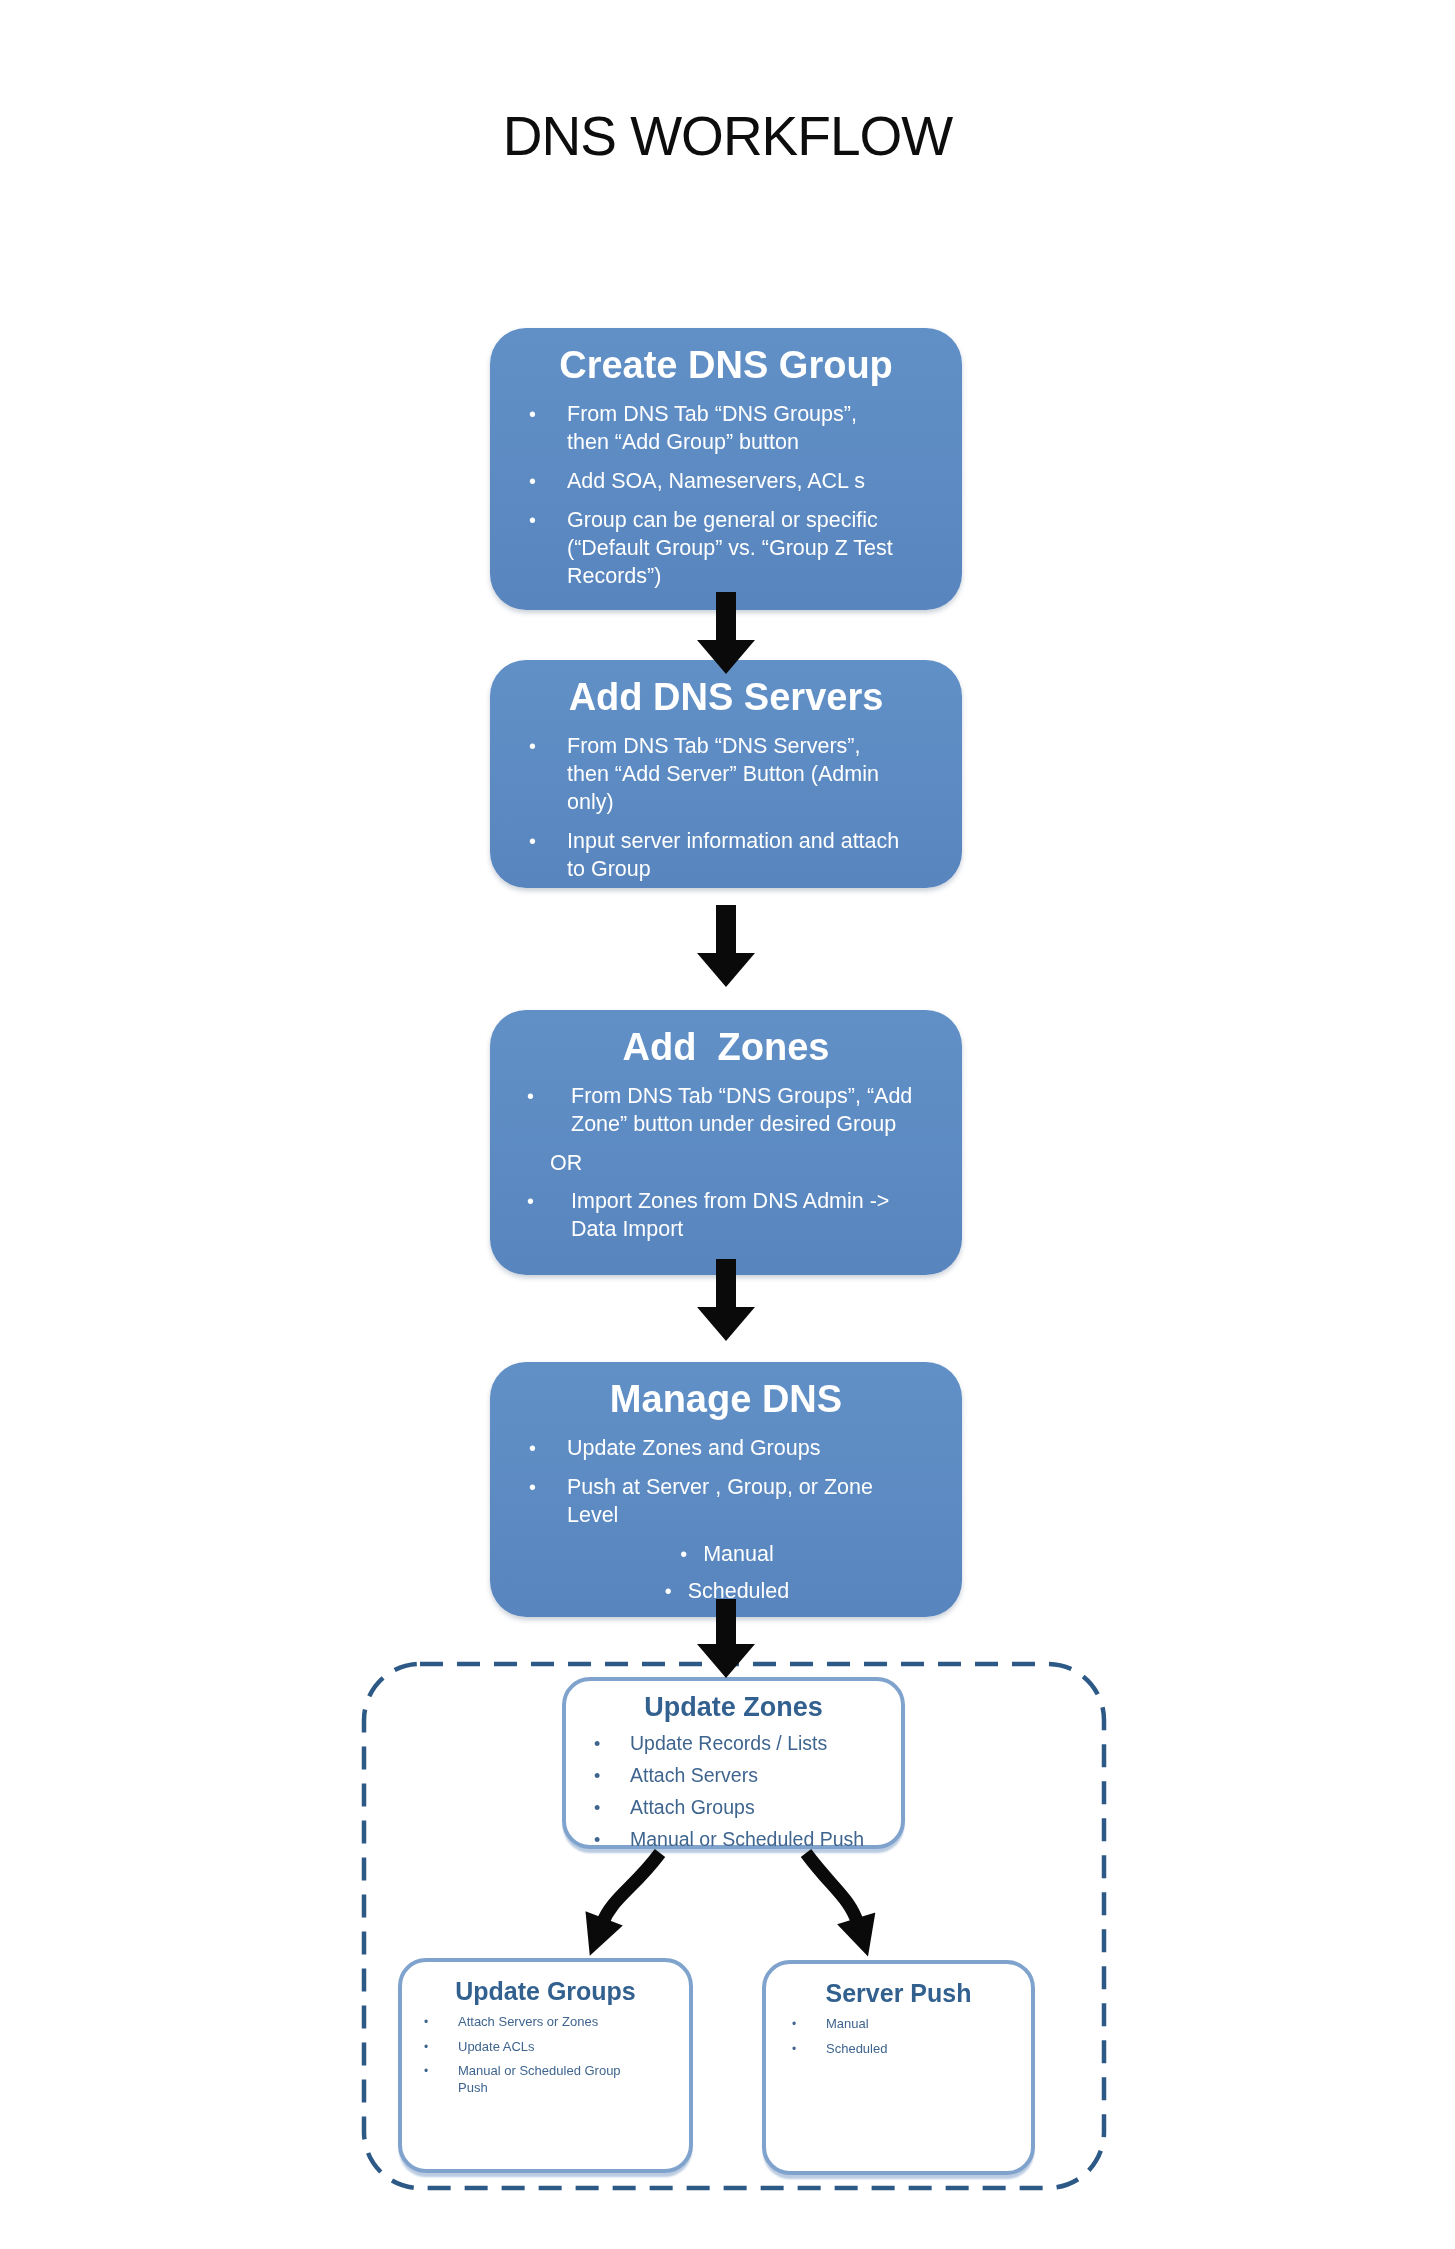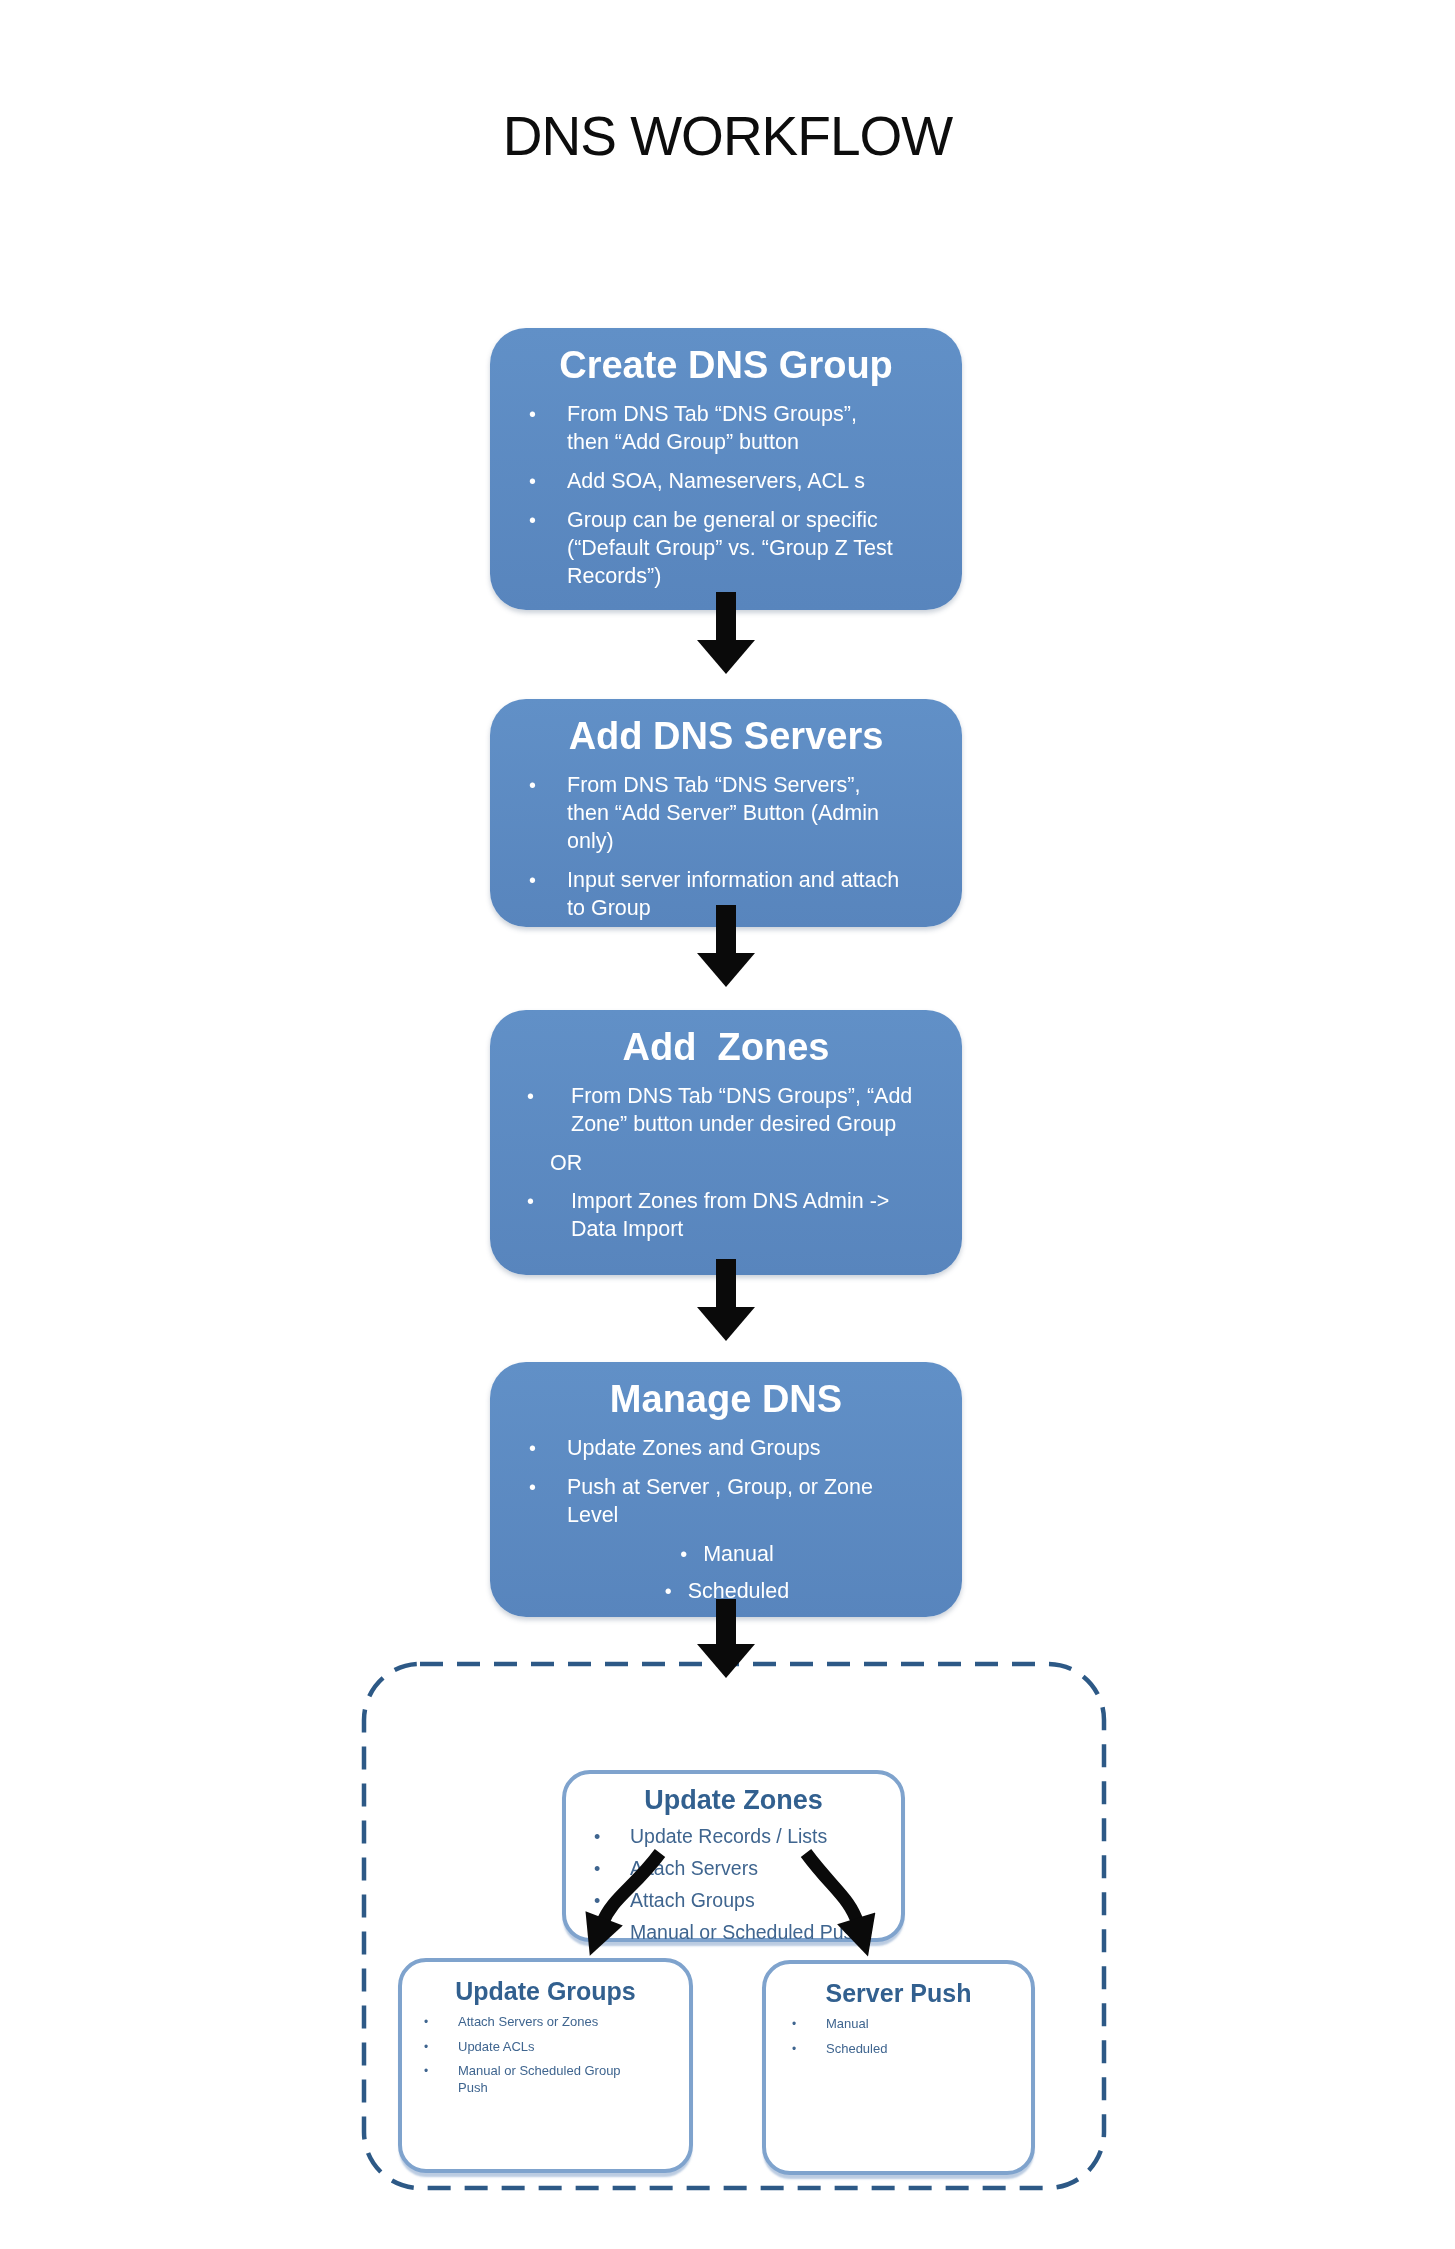--- a/index.html
+++ b/index.html
@@ -22,21 +22,21 @@
   .bluebox h2{
     margin:0;padding:16px 8px 6px;text-align:center;
     font-size:38px;font-weight:700;white-space:pre-wrap;
   }
   .bb{margin-top:8px;padding:0 60px 0 36px;}
   .row{display:flex;margin-bottom:11px;line-height:1.3;font-size:21.5px;}
   .dot{flex:0 0 38px;padding-left:3px;}
   .dot::before{content:"\2022";font-size:0.92em;}
   .txt{flex:1;}
   .b1{top:308px;height:282px;}
-  .b2{top:679px;height:228px;}
+  .b2{top:640px;height:228px;}
   .b3{top:990px;height:265px;}
   .b4{top:1342px;height:255px;}
   .b3 .bb{padding:0 49px 0 34px;}
   .b3 .dot{flex:0 0 44px;}
   .or-row{margin:2px 0 10px 26px;font-size:21.5px;line-height:1.3;}
   .b4 .bb{padding:0 34px 0 36px;}
   .crow{justify-content:center;margin-bottom:9px;}
   .crow .dot{flex:0 0 auto;margin-right:16px;padding-left:0;}
   
   .arrow{position:absolute;left:697px;width:58px;z-index:3;}
@@ -53,21 +53,21 @@
   
   .subbox{
     position:absolute;z-index:2;background:#ffffff;box-sizing:border-box;
     border:4px solid #7fa3cd;border-radius:28px;color:#3f658f;
     box-shadow:0 5px 2px -1px rgba(130,160,200,.55);
   }
   .subbox h3{margin:0;text-align:center;font-weight:700;color:#32608f;}
   .sb{margin-top:8px;padding:0 10px 0 20px;}
   .subbox .row{font-size:19.5px;margin-bottom:7px;line-height:1.28;}
   .subbox .dot{flex:0 0 36px;padding-left:8px;}
-  .uz{left:562px;top:1770px;width:343px;height:172px;}
+  .uz{left:562px;top:1677px;width:343px;height:172px;}
   .uz h3{font-size:27px;padding-top:11px;}
   .ug{left:398px;top:1958px;width:295px;height:215px;}
   .sp{left:762px;top:1960px;width:273px;height:215px;}
   .ug h3,.sp h3{font-size:25px;padding-top:15px;}
   .ug .row,.sp .row{font-size:13px;margin-bottom:8px;}
   .ug .sb{padding:0 42px 0 16px;}
   .sp .sb{padding:0 12px 0 20px;}
   .ug .dot,.sp .dot{flex:0 0 34px;padding-left:6px;}
 </style>
 </head>

